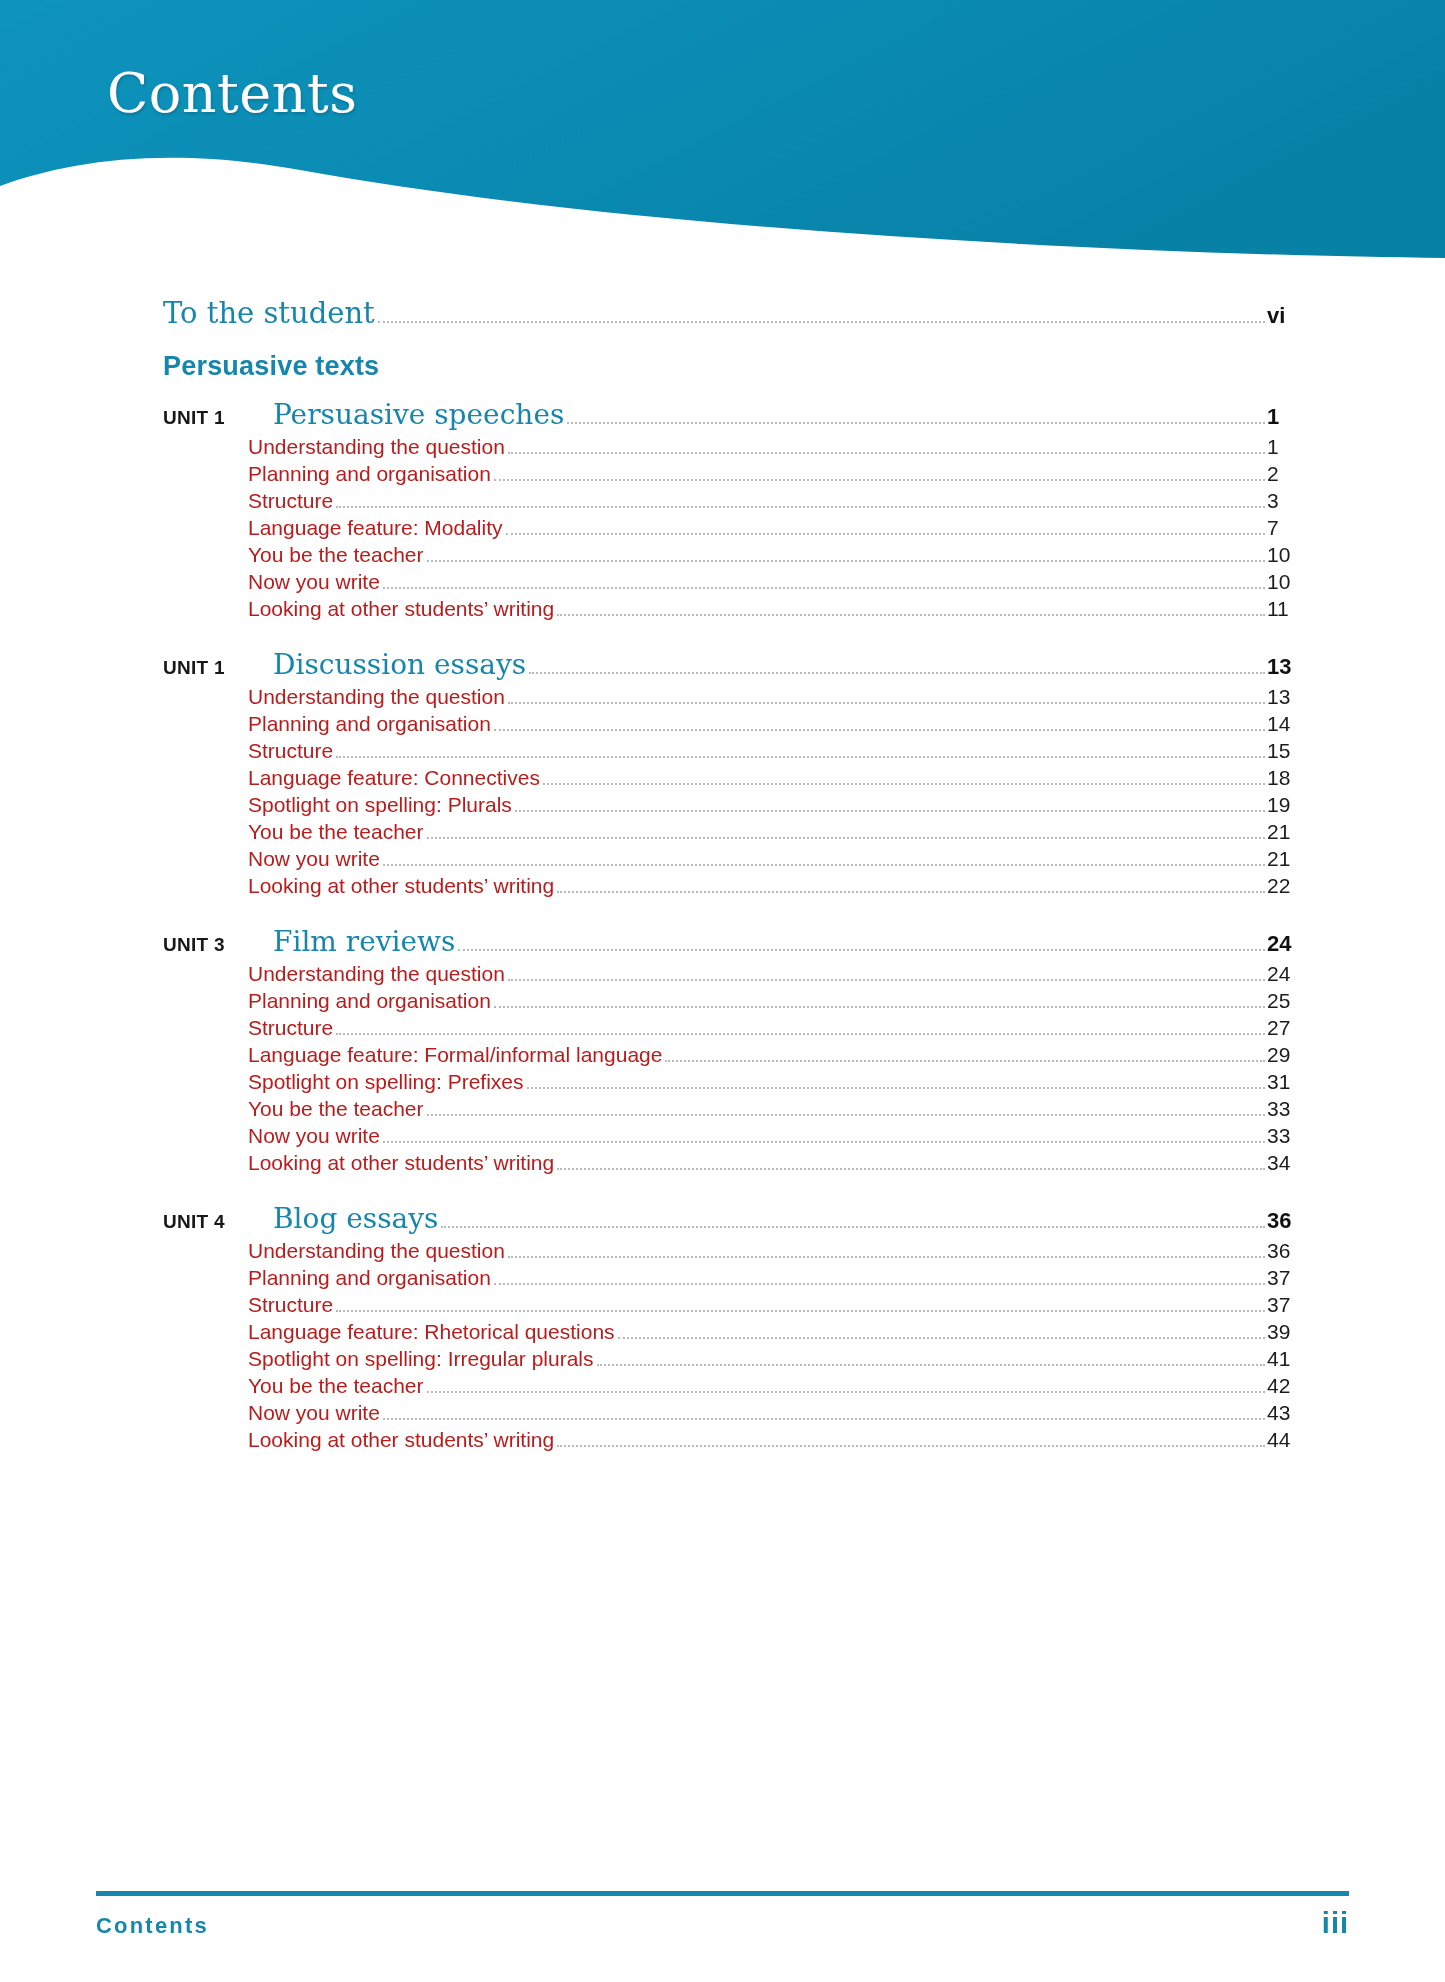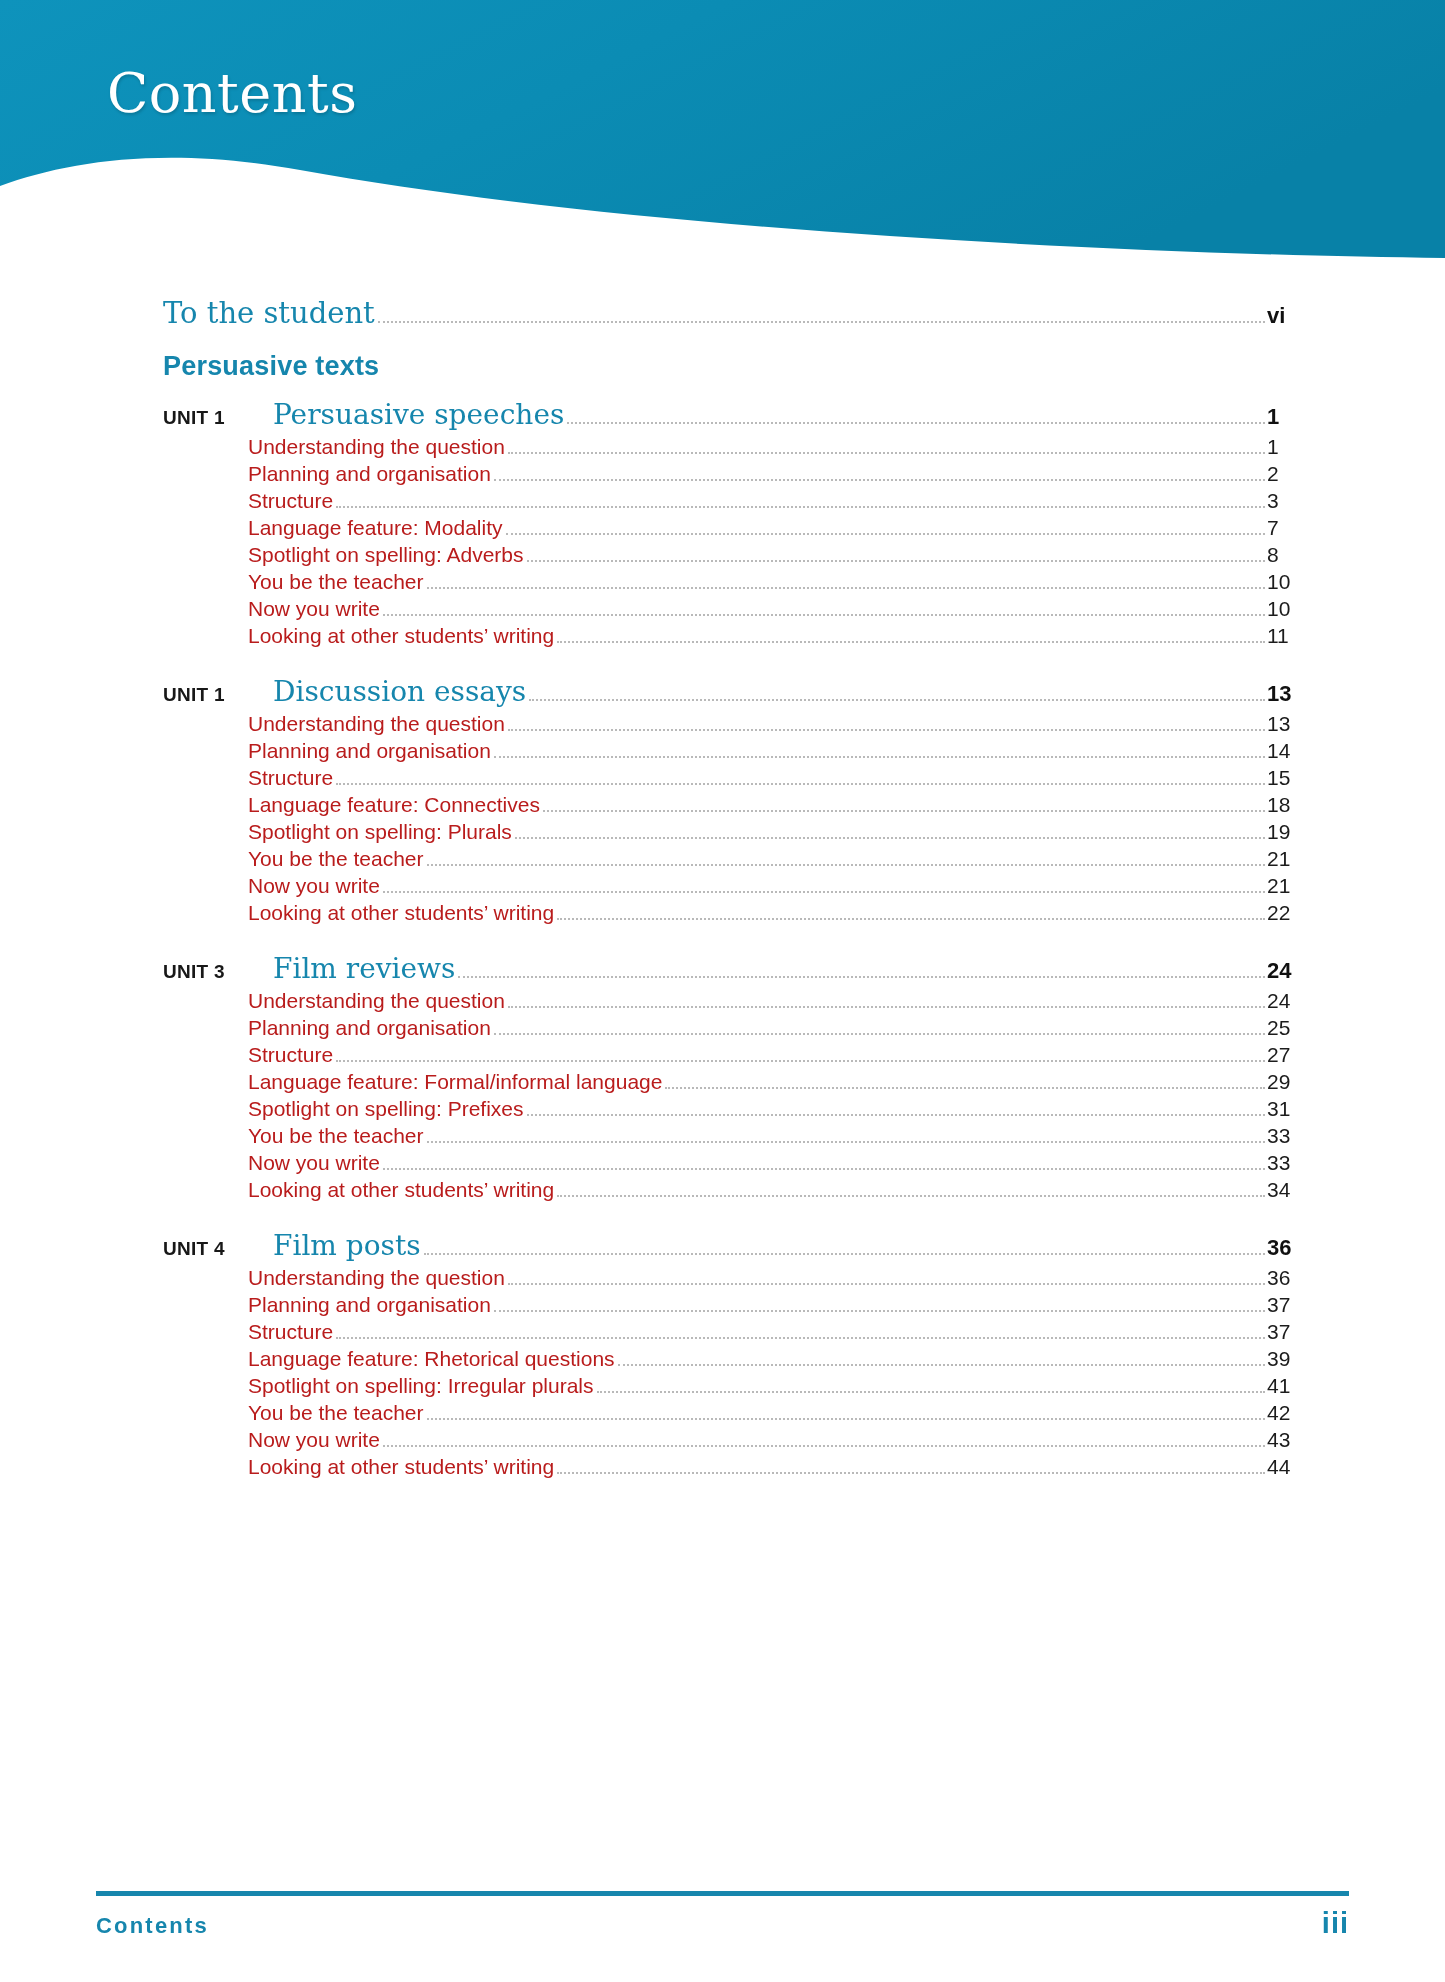--- a/index.html
+++ b/index.html
@@ -248,26 +248,20 @@
       <span class="pnum">3</span>
     </div>
     <div class="row row-sub">
       <span class="unitcol"></span>
       <span class="label">Language feature: Modality</span>
       <span class="leader"></span>
       <span class="pnum">7</span>
     </div>
     <div class="row row-sub">
       <span class="unitcol"></span>
-      <span class="label">Spotlight on spelling: Adverbs</span>
-      <span class="leader"></span>
-      <span class="pnum">8</span>
-    </div>
-    <div class="row row-sub">
-      <span class="unitcol"></span>
       <span class="label">You be the teacher</span>
       <span class="leader"></span>
       <span class="pnum">10</span>
     </div>
     <div class="row row-sub">
       <span class="unitcol"></span>
       <span class="label">Now you write</span>
       <span class="leader"></span>
       <span class="pnum">10</span>
     </div>
@@ -389,21 +383,21 @@
       <span class="unitcol"></span>
       <span class="label">Looking at other students’ writing</span>
       <span class="leader"></span>
       <span class="pnum">34</span>
     </div>
   </div>
 
   <div class="unit-block">
     <div class="row row-unit">
       <span class="unitcol">UNIT 4</span>
-      <span class="label">Film posts</span>
+      <span class="label">Blog essays</span>
       <span class="leader"></span>
       <span class="pnum">36</span>
     </div>
     <div class="row row-sub">
       <span class="unitcol"></span>
       <span class="label">Understanding the question</span>
       <span class="leader"></span>
       <span class="pnum">36</span>
     </div>
     <div class="row row-sub">

